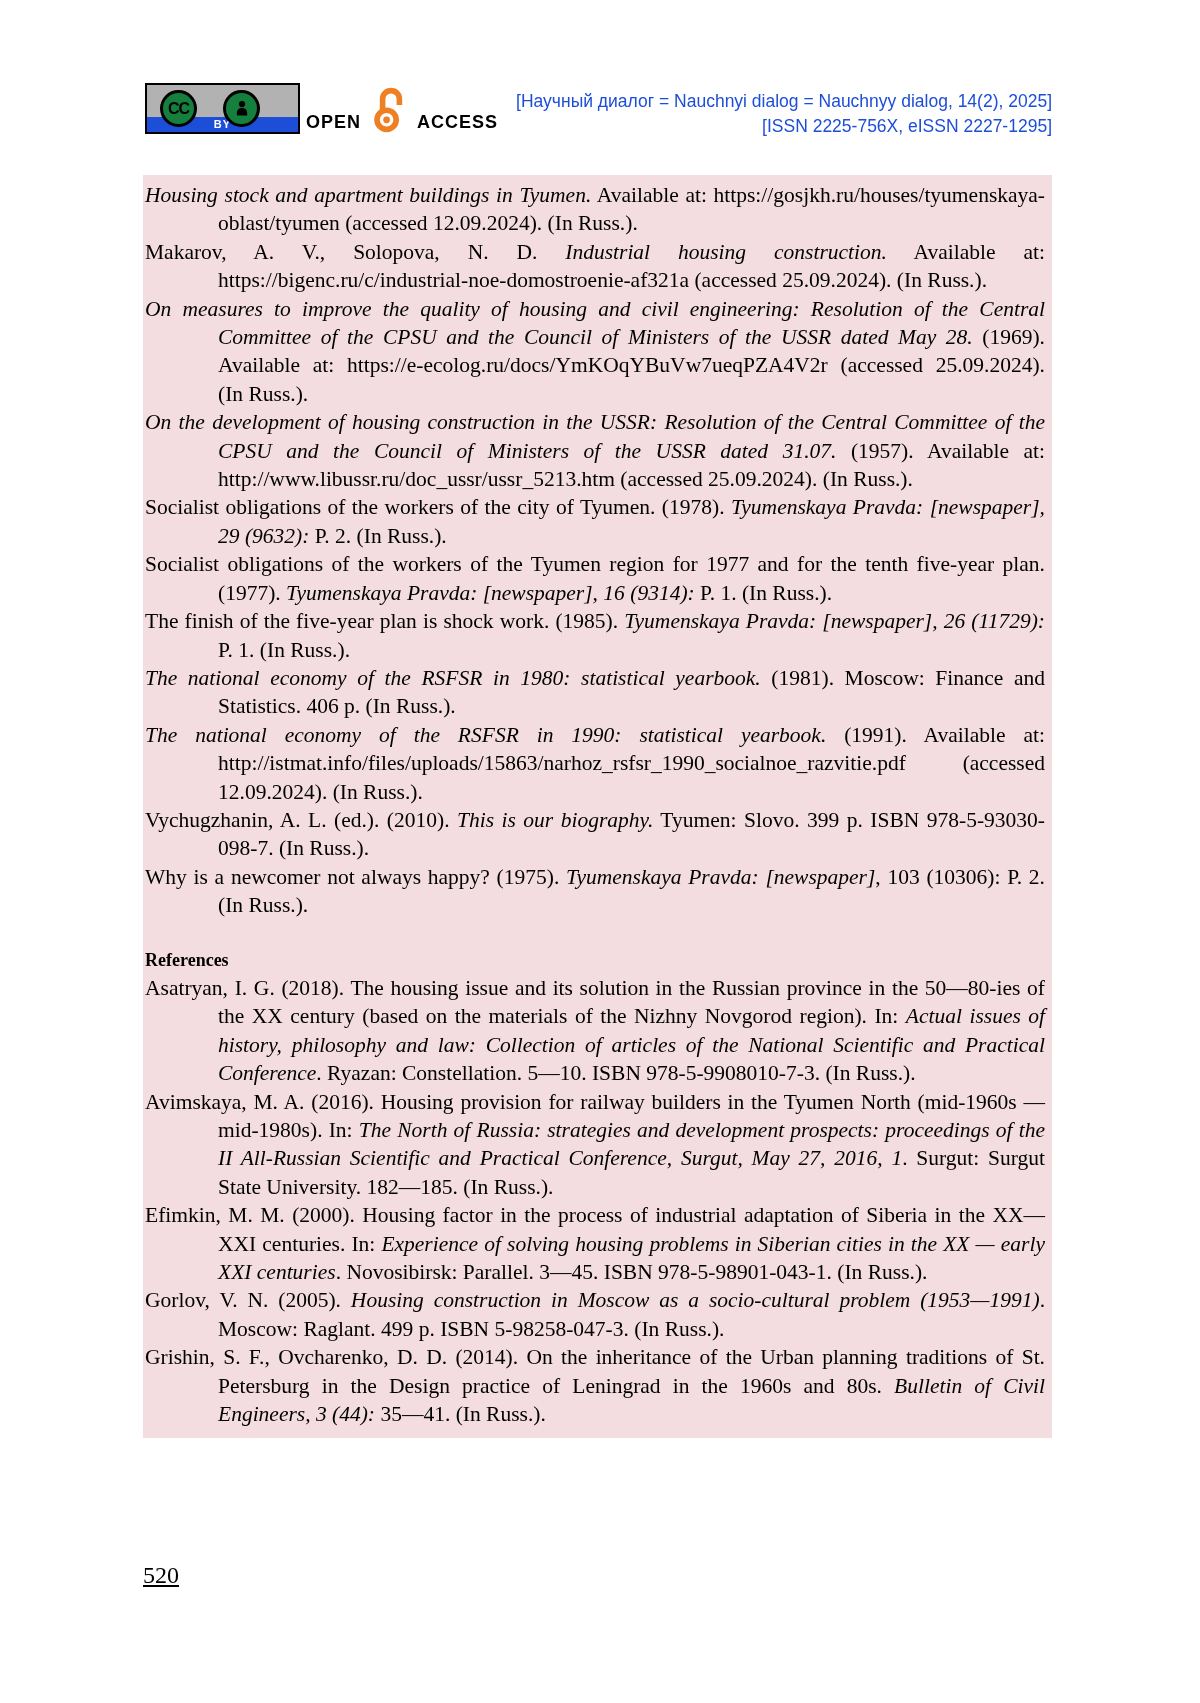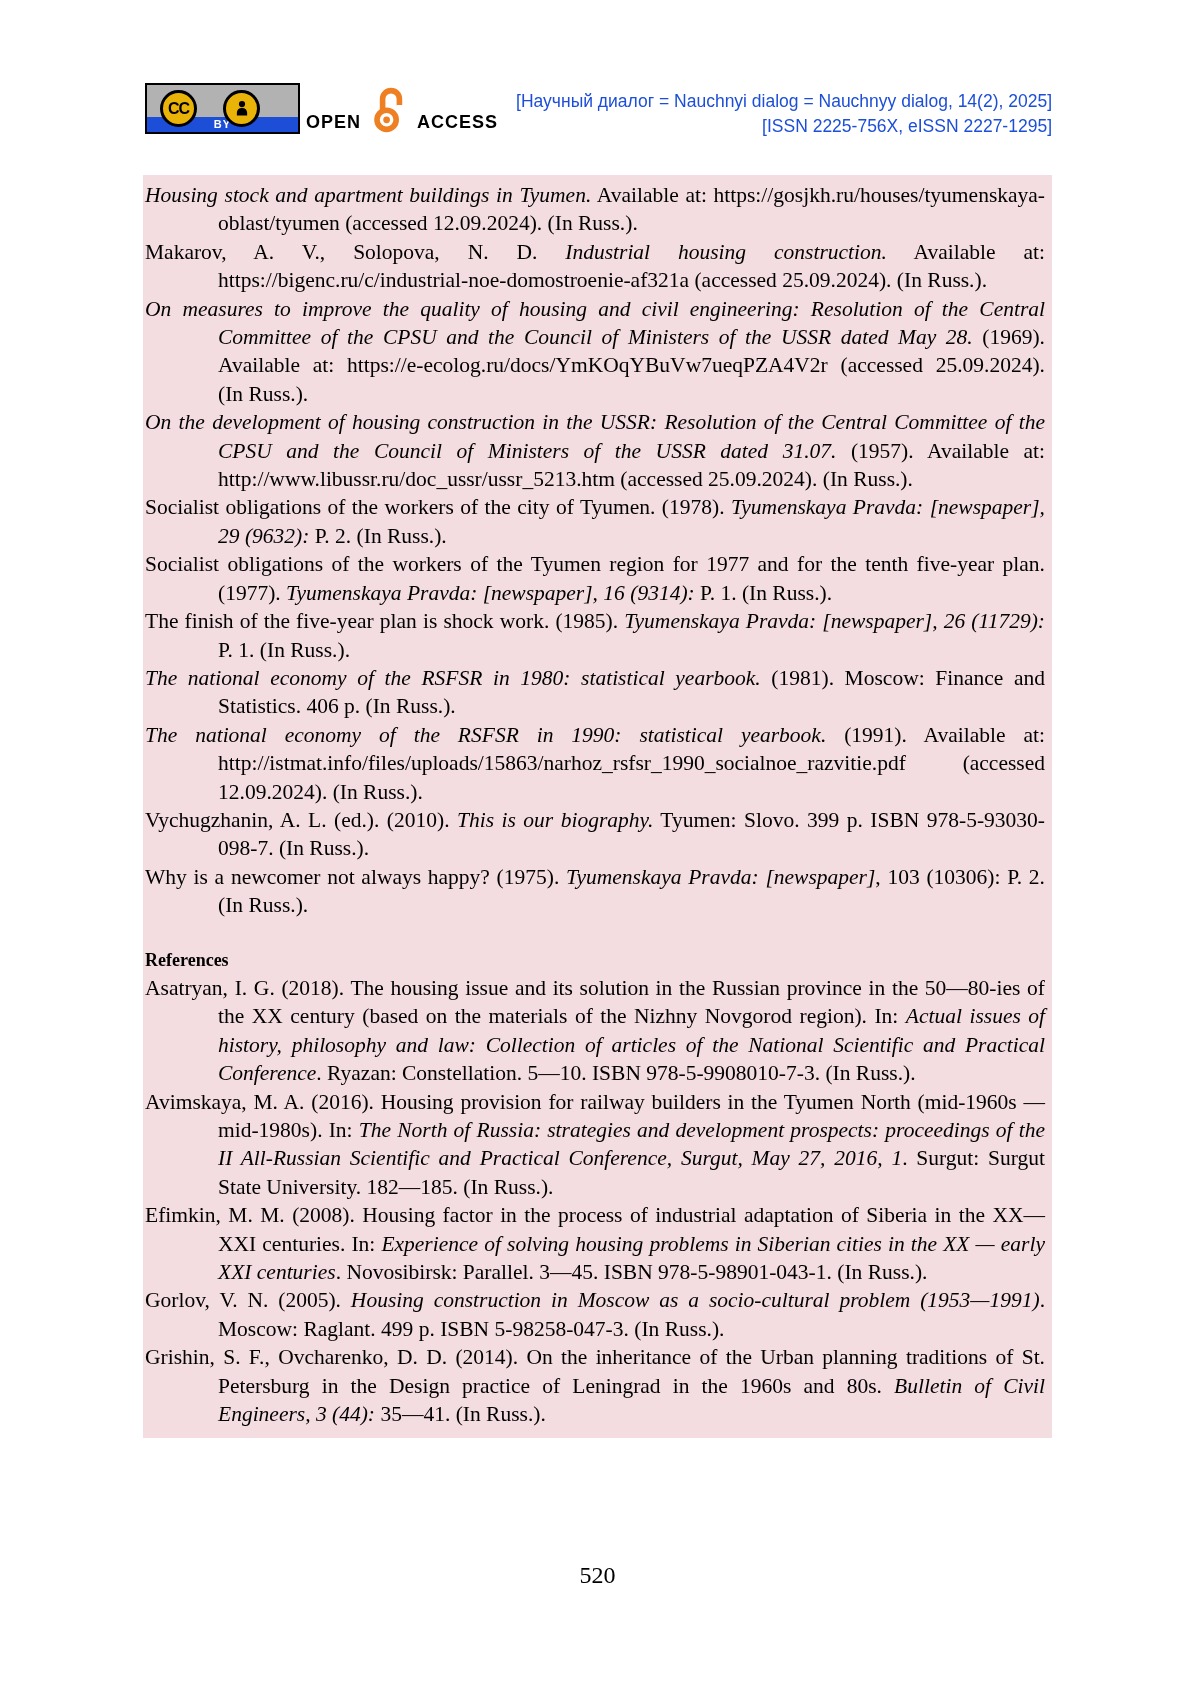--- a/index.html
+++ b/index.html
@@ -18,21 +18,21 @@
     position:absolute;left:145px;top:83px;width:155px;height:51px;
     background:var(--badge-gray);border:2px solid #000;box-sizing:border-box;
   }
   .cc-bar{
     position:absolute;left:0;right:0;bottom:0;height:15px;background:#1d4ed8;
     color:#fff;text-align:center;
     font:bold 11px/15px "Liberation Sans", sans-serif;letter-spacing:1px;
   }
   .cc-circle{
     position:absolute;top:5px;width:37px;height:37px;border-radius:50%;
-    background:#eab308;border:3px solid #000;box-sizing:border-box;z-index:2;
+    background:#15803d;border:3px solid #000;box-sizing:border-box;z-index:2;
     display:flex;align-items:center;justify-content:center;
   }
   .cc-circle.c1{left:13px;font:bold 16px "Liberation Sans", sans-serif;letter-spacing:-1px;}
   .cc-circle.c2{left:76px;}
   .person-svg{width:22px;height:22px;fill:#000;}
 
   .oa-logo{
     position:absolute;left:306px;top:85px;height:48px;
     display:flex;align-items:flex-end;gap:12px;
   }
@@ -56,22 +56,23 @@
   .ref{
     margin:0;padding-left:73px;text-indent:-73px;text-align:justify;
     font-size:21.5px;line-height:28.4px;overflow-wrap:anywhere;
   }
   .ref .it{font-style:italic;}
   .refs-heading{
     margin:26px 0 0 0;font-size:18px;line-height:28.4px;font-weight:bold;
   }
 
   .page-num{
-    position:absolute;top:1562px;left:143px;width:909px;text-align:center;
+    position:absolute;top:1562px;left:143px;width:909px;text-align:left;
     font-size:24px;
+    text-decoration:underline;
   }
 </style>
 </head>
 <body>
 
 <div class="cc-badge">
   <div class="cc-circle c1">
     <span>CC</span>
   </div>
   <div class="cc-circle c2">
@@ -109,19 +110,19 @@
       <p class="ref"><span>The finish of the five-year plan is shock work. (1985). </span><span class="it">Tyumenskaya Pravda: [newspaper], 26 (11729):</span><span> P. 1. (In Russ.).</span></p>
       <p class="ref"><span class="it">The national economy of the RSFSR in 1980: statistical yearbook.</span><span> (1981). Moscow: Finance and Statistics. 406 p. (In Russ.).</span></p>
       <p class="ref"><span class="it">The national economy of the RSFSR in 1990: statistical yearbook.</span><span> (1991). Available at: http://istmat.info/files/uploads/15863/narhoz_rsfsr_1990_socialnoe_razvitie.pdf (accessed 12.09.2024). (In Russ.).</span></p>
       <p class="ref"><span>Vychugzhanin, A. L. (ed.). (2010). </span><span class="it">This is our biography.</span><span> Tyumen: Slovo. 399 p. ISBN 978-5-93030-098-7. (In Russ.).</span></p>
       <p class="ref"><span>Why is a newcomer not always happy? (1975). </span><span class="it">Tyumenskaya Pravda: [newspaper]</span><span>, 103 (10306): P. 2. (In Russ.).</span></p>
     </div>
   <h2 class="refs-heading">References</h2>
   <div id="refs-list">
       <p class="ref"><span>Asatryan, I. G. (2018). The housing issue and its solution in the Russian province in the 50—80-ies of the XX century (based on the materials of the Nizhny Novgorod region). In: </span><span class="it">Actual issues of history, philosophy and law: Collection of articles of the National Scientific and Practical Conference</span><span>. Ryazan: Constellation. 5—10. ISBN 978-5-9908010-7-3. (In Russ.).</span></p>
       <p class="ref"><span>Avimskaya, M. A. (2016). Housing provision for railway builders in the Tyumen North (mid-1960s — mid-1980s). In: </span><span class="it">The North of Russia: strategies and development prospects: proceedings of the II All-Russian Scientific and Practical Conference, Surgut, May 27, 2016, 1</span><span>. Surgut: Surgut State University. 182—185. (In Russ.).</span></p>
-      <p class="ref"><span>Efimkin, M. M. (2008). Housing factor in the process of industrial adaptation of Siberia in the XX—XXI centuries. In: </span><span class="it">Experience of solving housing problems in Siberian cities in the XX — early XXI centuries</span><span>. Novosibirsk: Parallel. 3—45. ISBN 978-5-98901-043-1. (In Russ.).</span></p>
+      <p class="ref"><span>Efimkin, M. M. (2000). Housing factor in the process of industrial adaptation of Siberia in the XX—XXI centuries. In: </span><span class="it">Experience of solving housing problems in Siberian cities in the XX — early XXI centuries</span><span>. Novosibirsk: Parallel. 3—45. ISBN 978-5-98901-043-1. (In Russ.).</span></p>
       <p class="ref"><span>Gorlov, V. N. (2005). </span><span class="it">Housing construction in Moscow as a socio-cultural problem (1953—1991)</span><span>. Moscow: Raglant. 499 p. ISBN 5-98258-047-3. (In Russ.).</span></p>
       <p class="ref"><span>Grishin, S. F., Ovcharenko, D. D. (2014). On the inheritance of the Urban planning traditions of St. Petersburg in the Design practice of Leningrad in the 1960s and 80s. </span><span class="it">Bulletin of Civil Engineers, 3 (44):</span><span> 35—41. (In Russ.).</span></p>
     </div>
 </div>
 
 <div class="page-num">520</div>
 
 </body></html>

